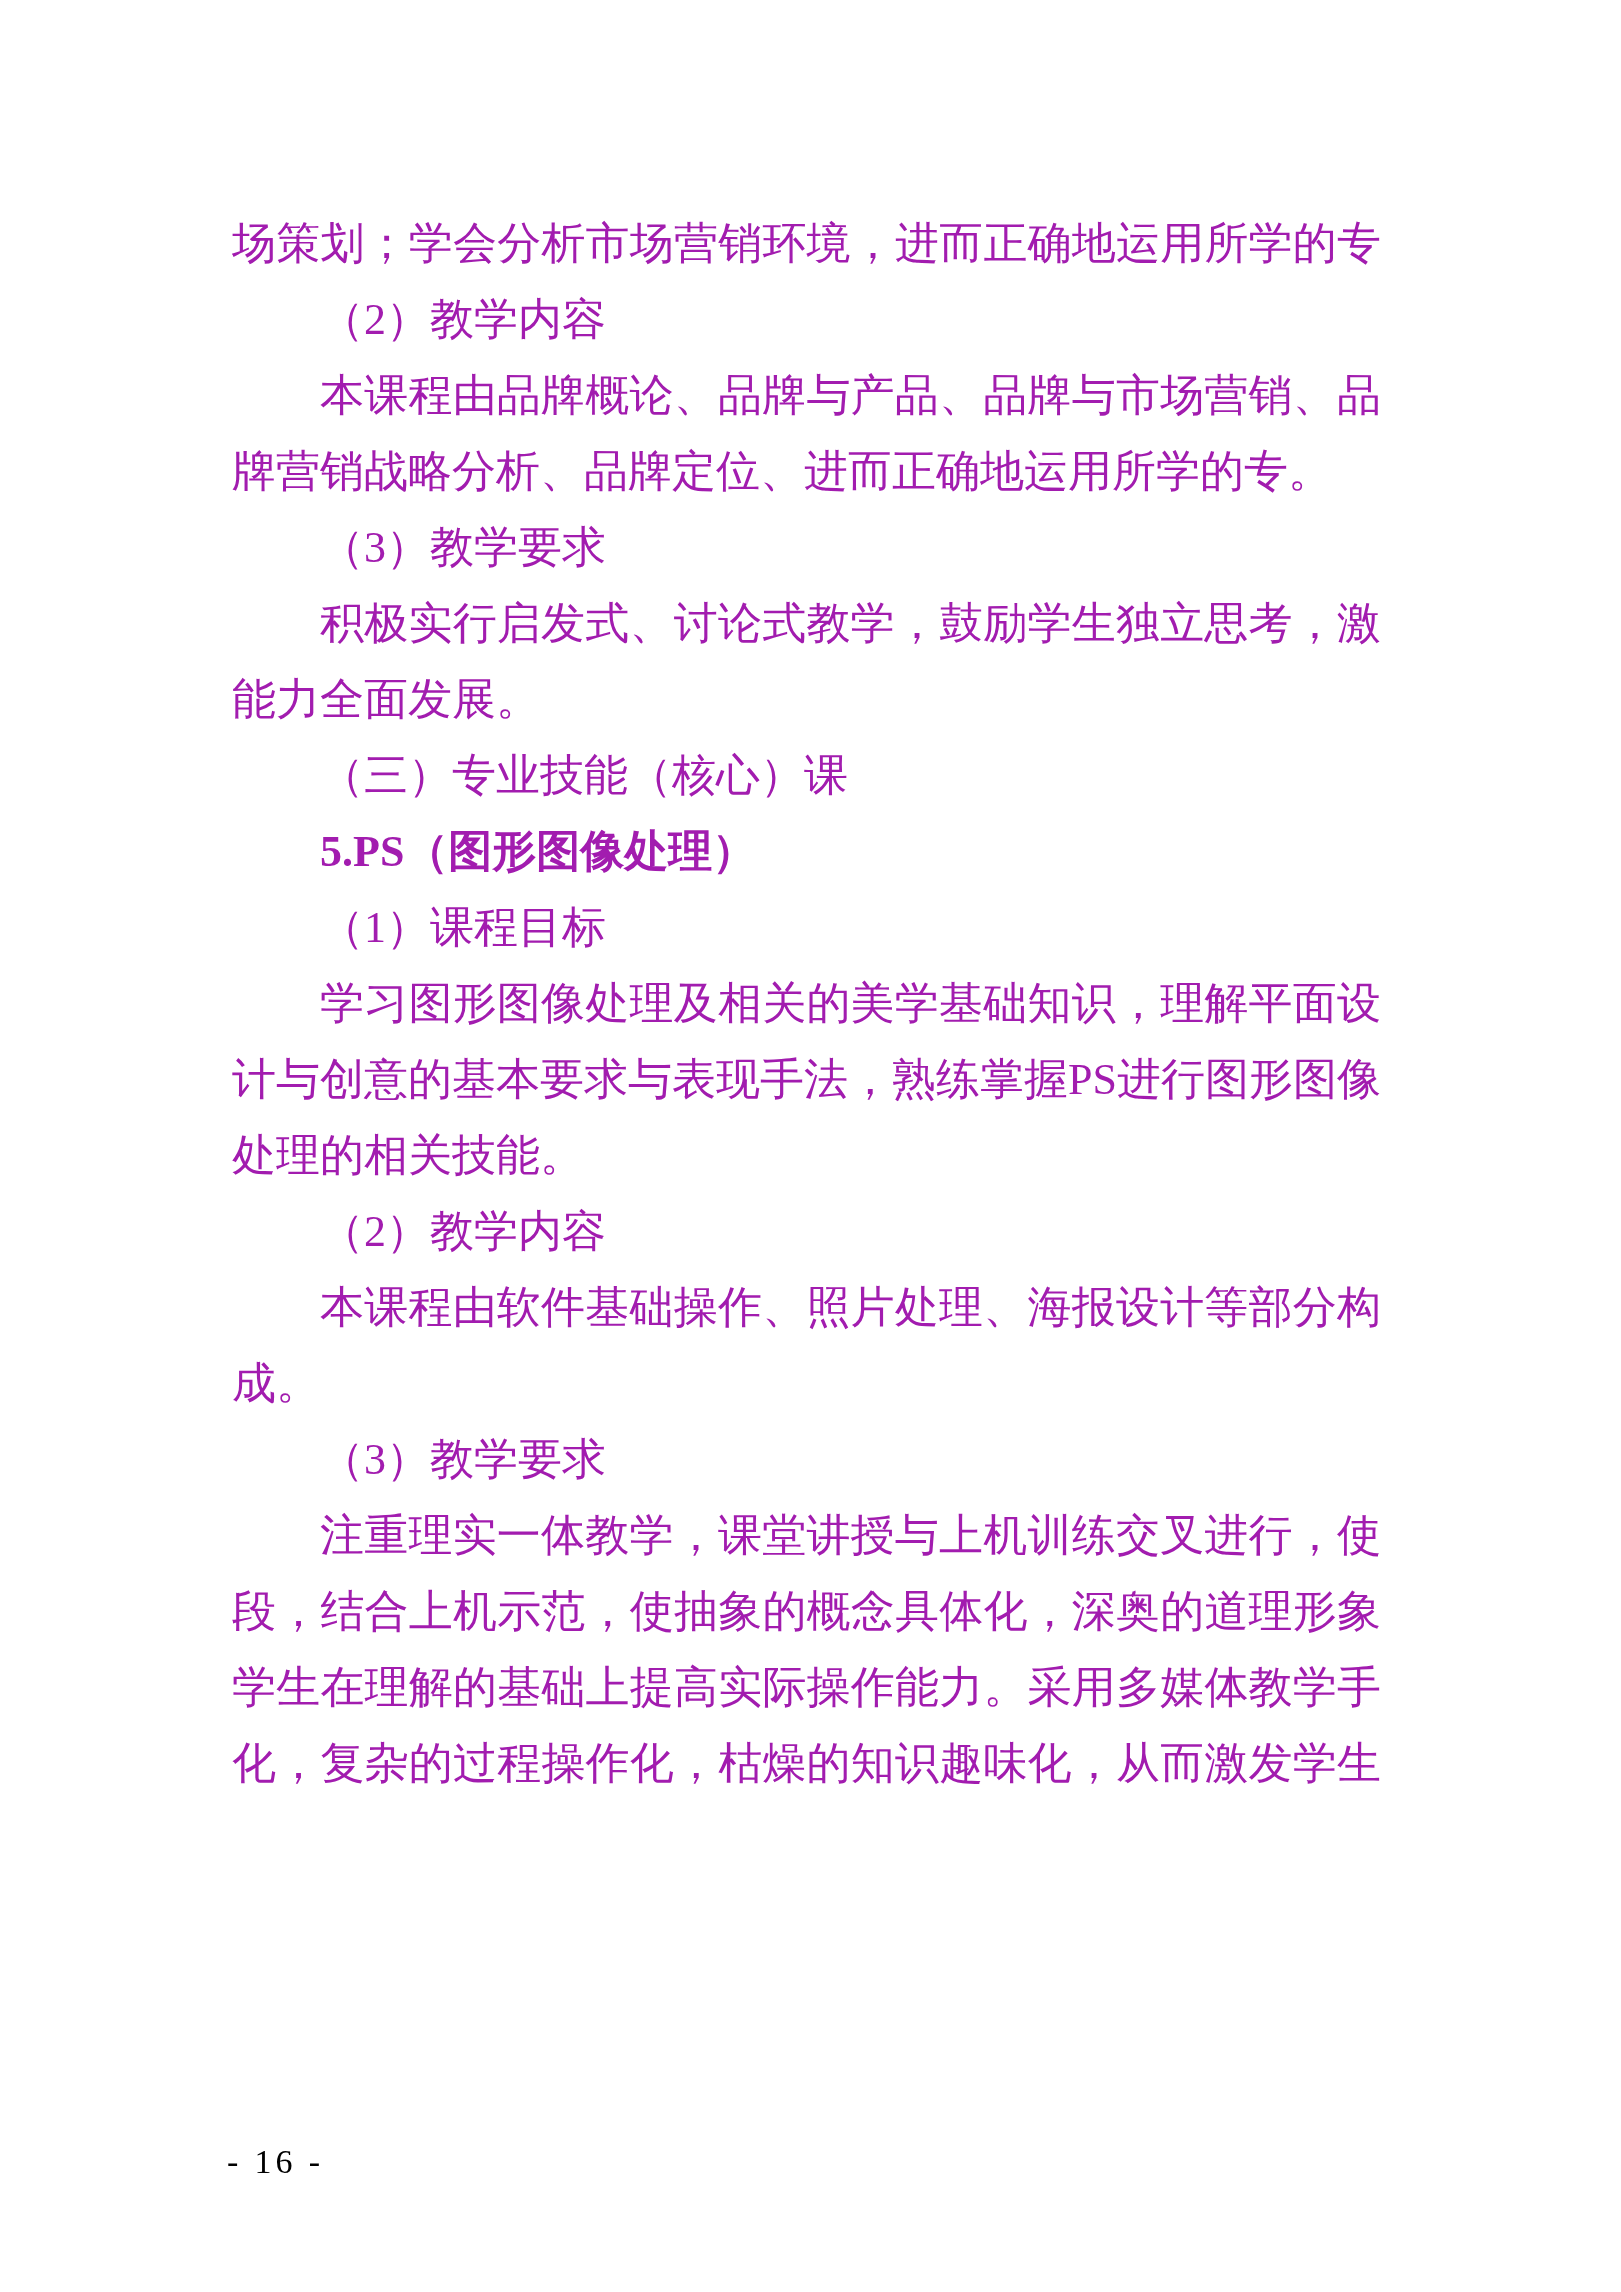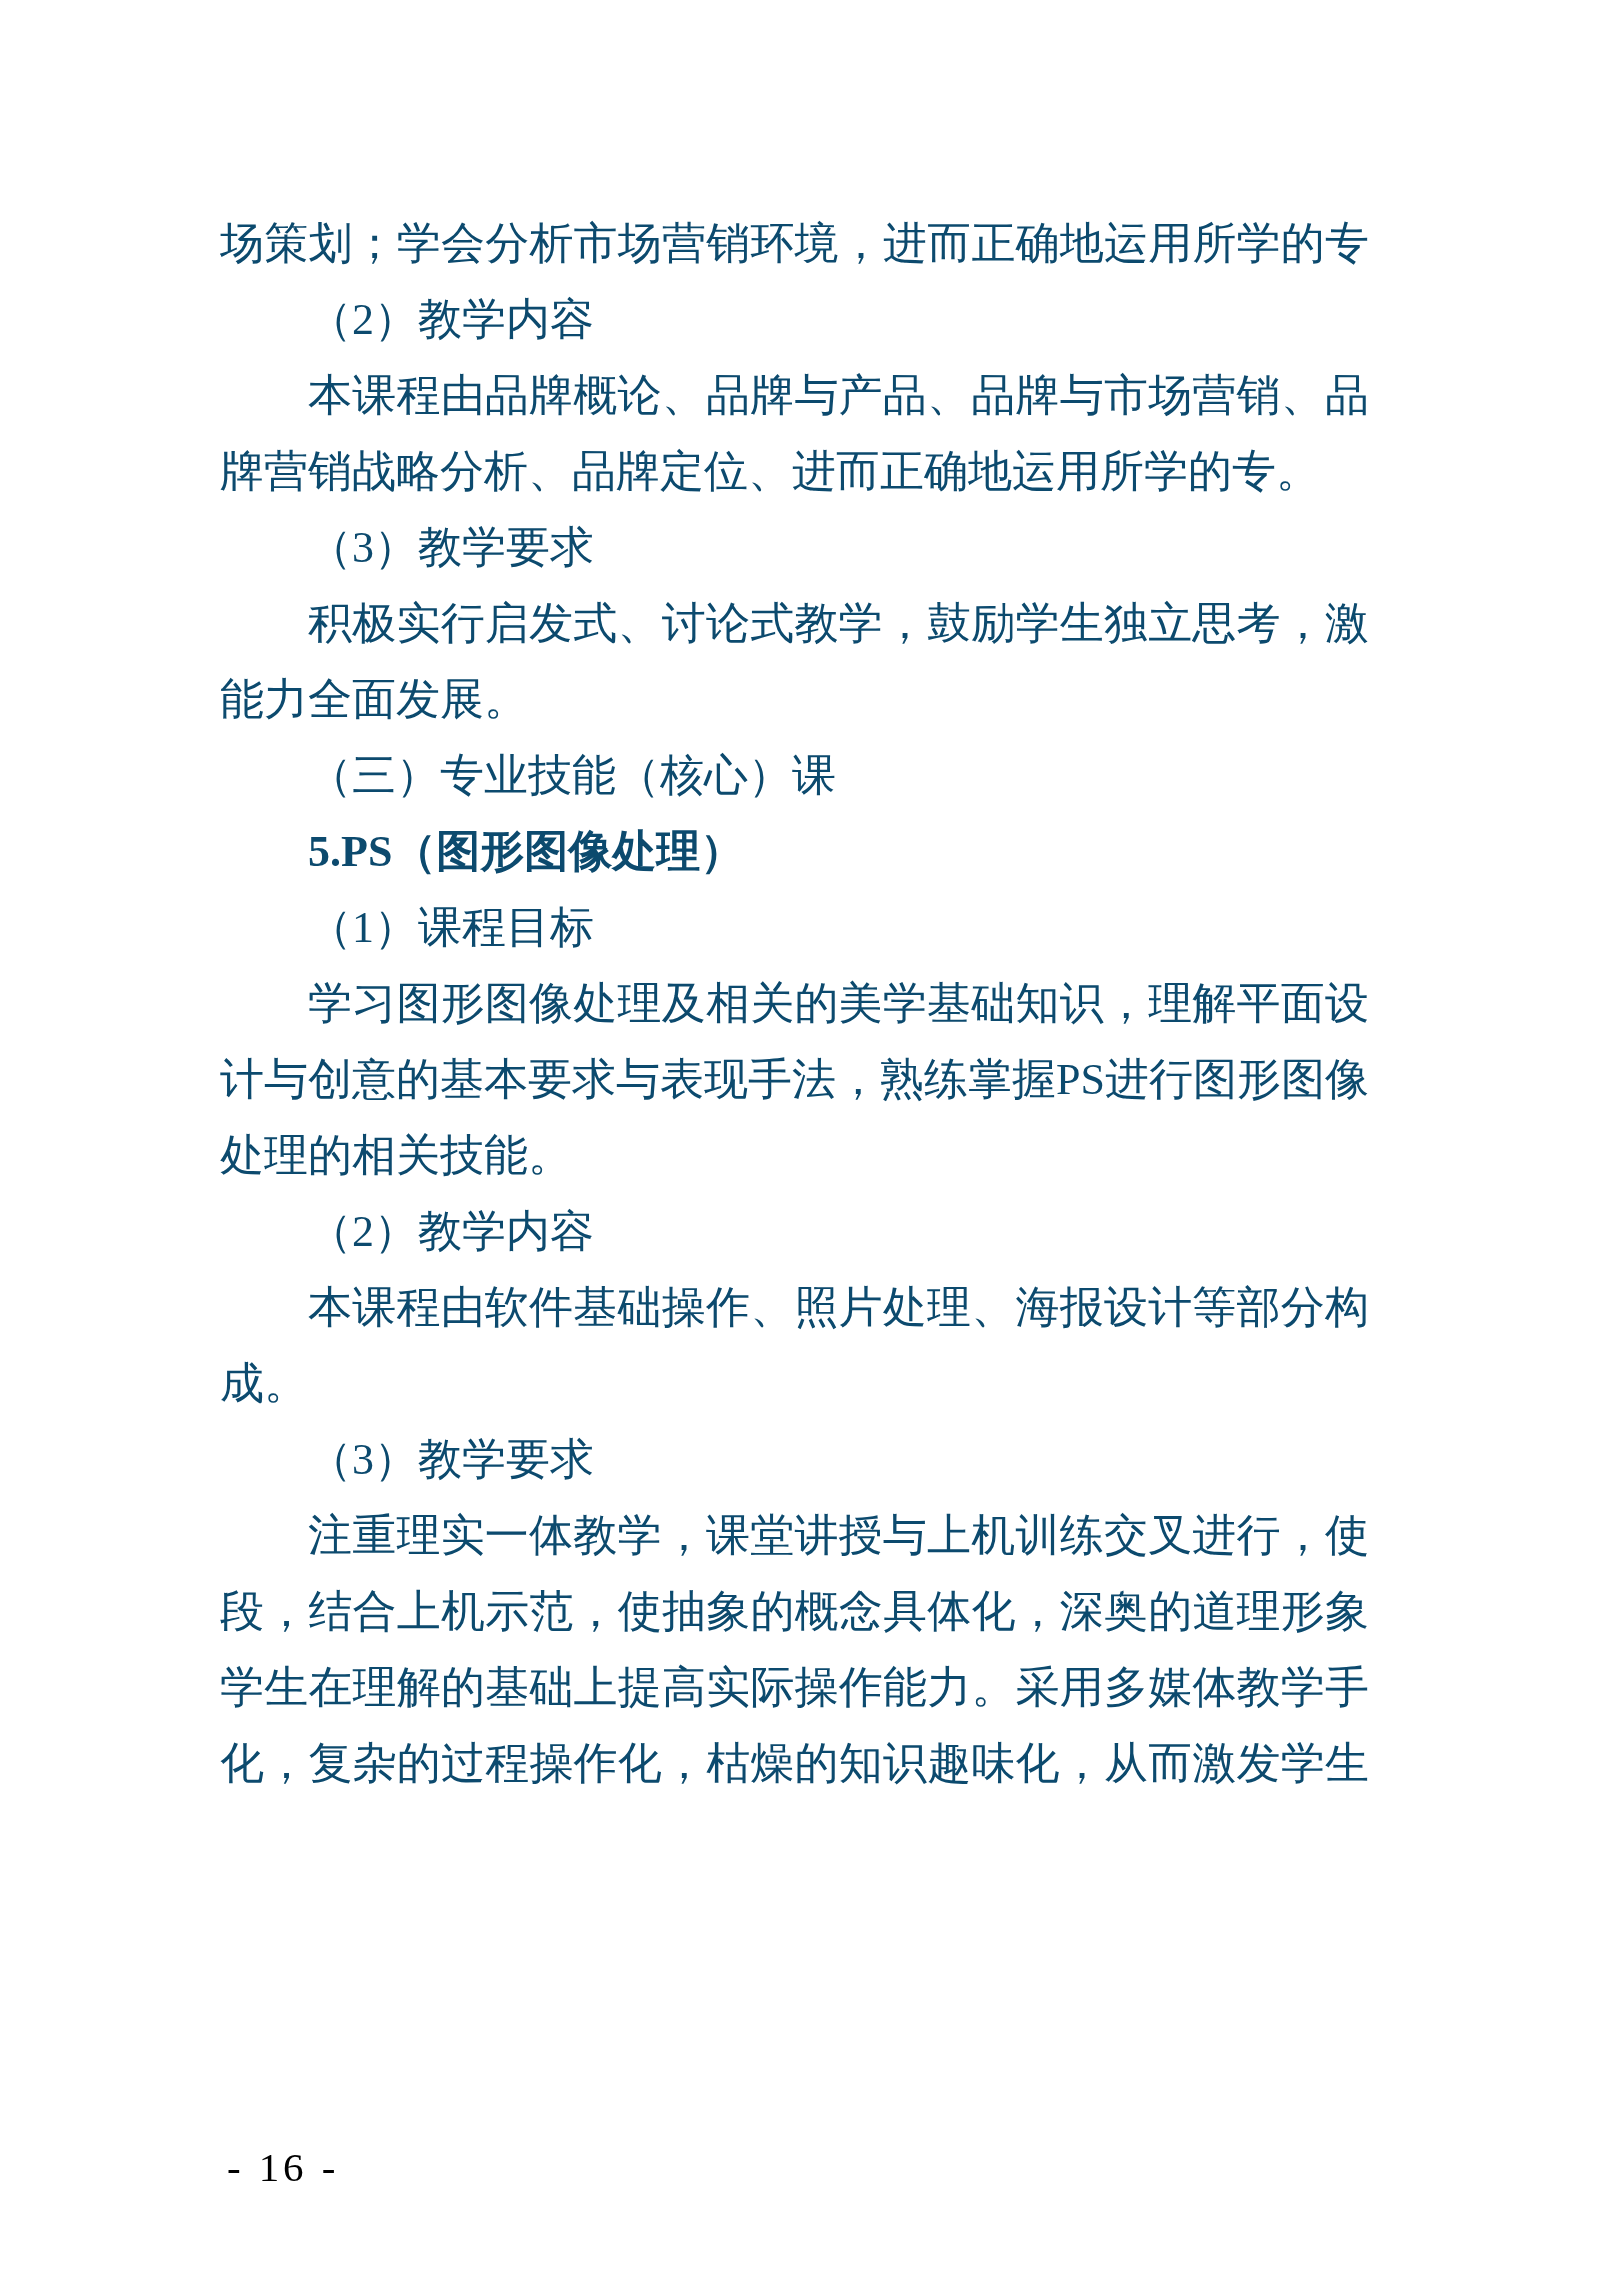--- a/index.html
+++ b/index.html
@@ -10,27 +10,27 @@
   .page {
     position: relative;
     width: 1621px;
     height: 2293px;
     background: #ffffff;
     overflow: hidden;
     color: #000000;
   }
   .body-text {
     position: absolute;
-    left: 220px;
+    left: 232px;
     top: 206px;
     width: 1149px;
     font-family: "Liberation Serif", "DejaVu Serif", serif;
     font-size: 44px;
     line-height: 76px;
-    color: #0c4a6e;
+    color: #a21caf;
   }
   .line {
     height: 76px;
     overflow: hidden;
   }
   .line.fill {
     text-align: justify;
     text-align-last: justify;
     text-justify: inter-character;
   }
@@ -38,21 +38,21 @@
     text-indent: 88px;
   }
   .line.bold {
     font-weight: bold;
   }
   .footer {
     position: absolute;
     left: 227px;
     top: 2143px;
     font-family: "Liberation Serif", "DejaVu Serif", serif;
-    font-size: 41px;
+    font-size: 34px;
     letter-spacing: 3.9px;
     color: #000000;
   }
 </style>
 </head>
 <body>
 
 <div class="page">
   <div class="body-text">
       <div class="line fill">场策划；学会分析市场营销环境，进而正确地运用所学的专</div>

